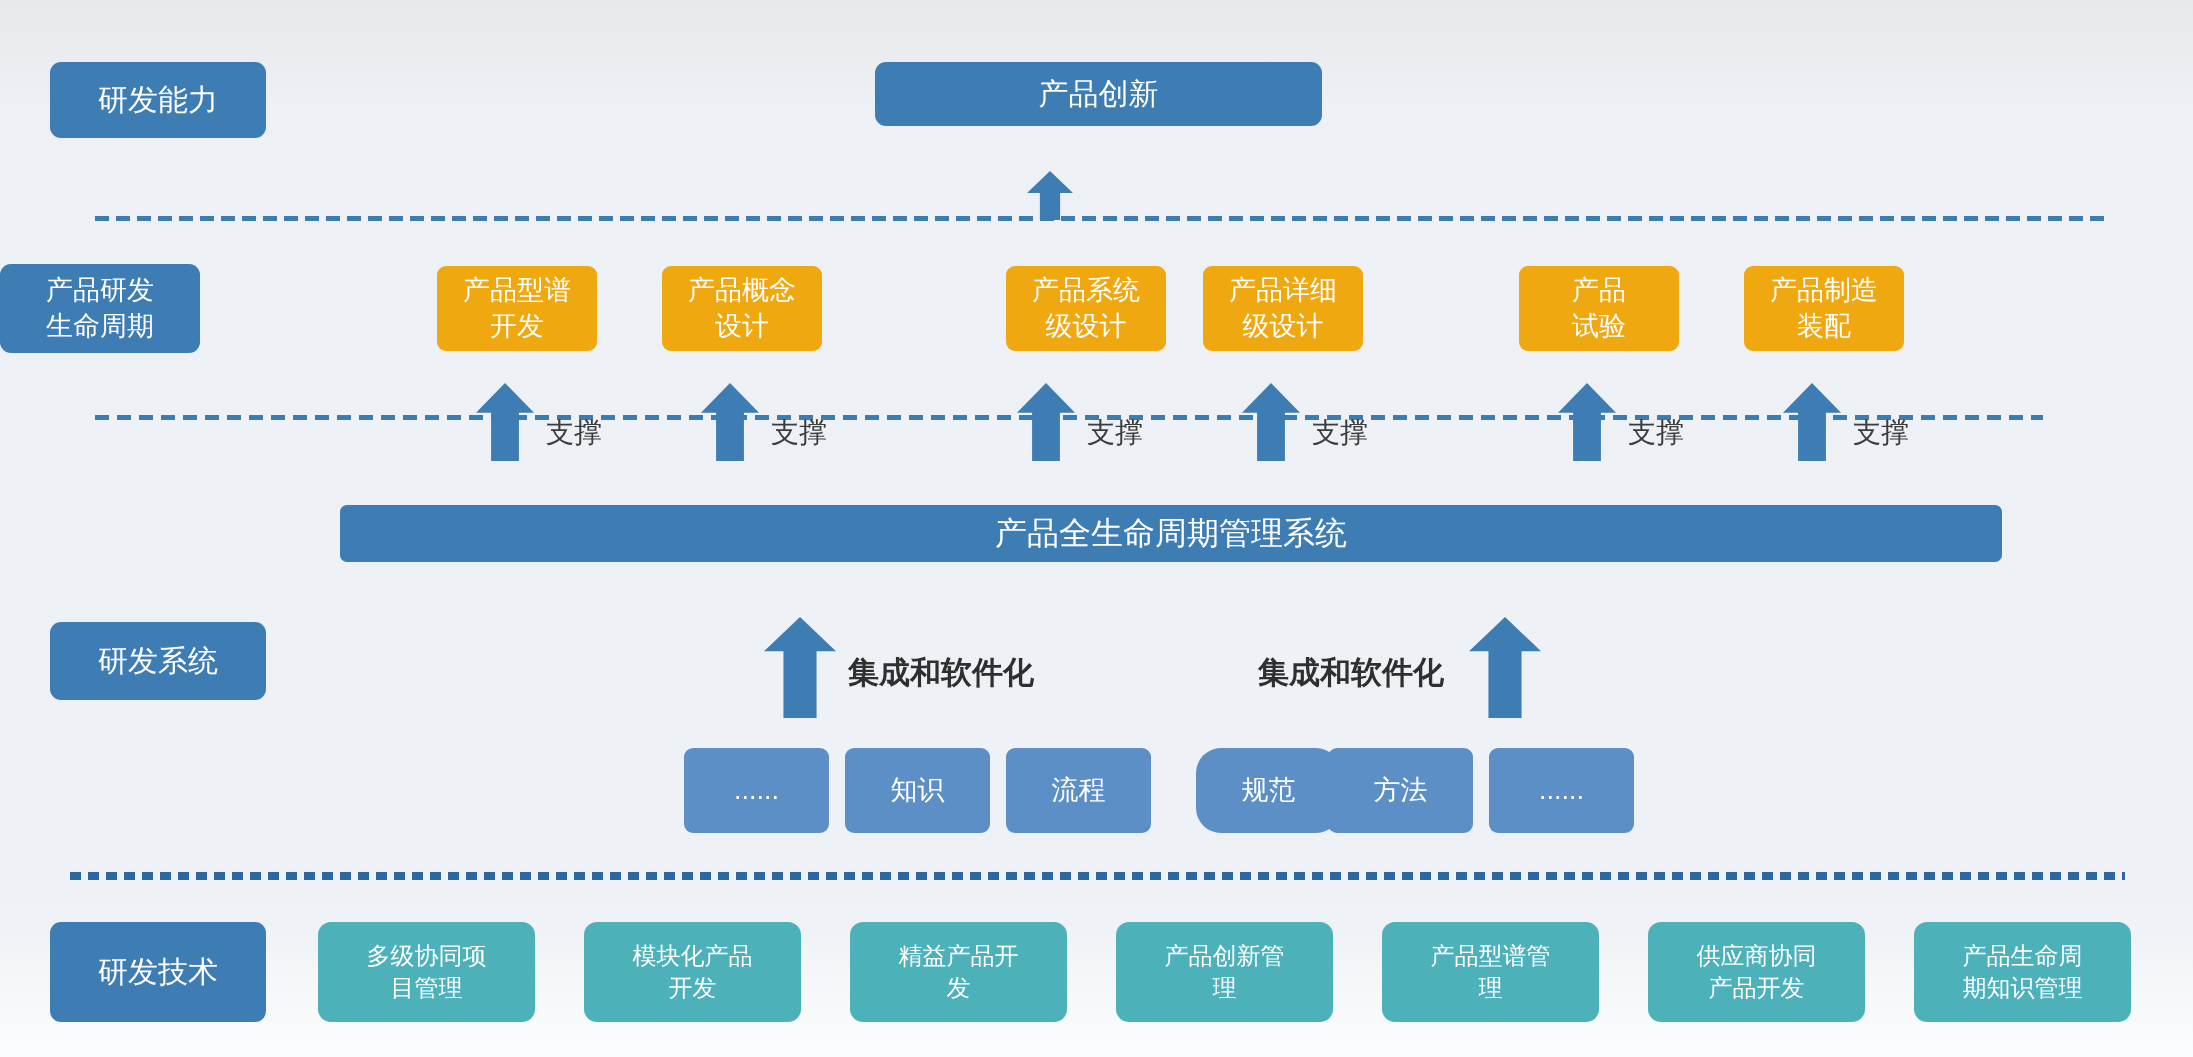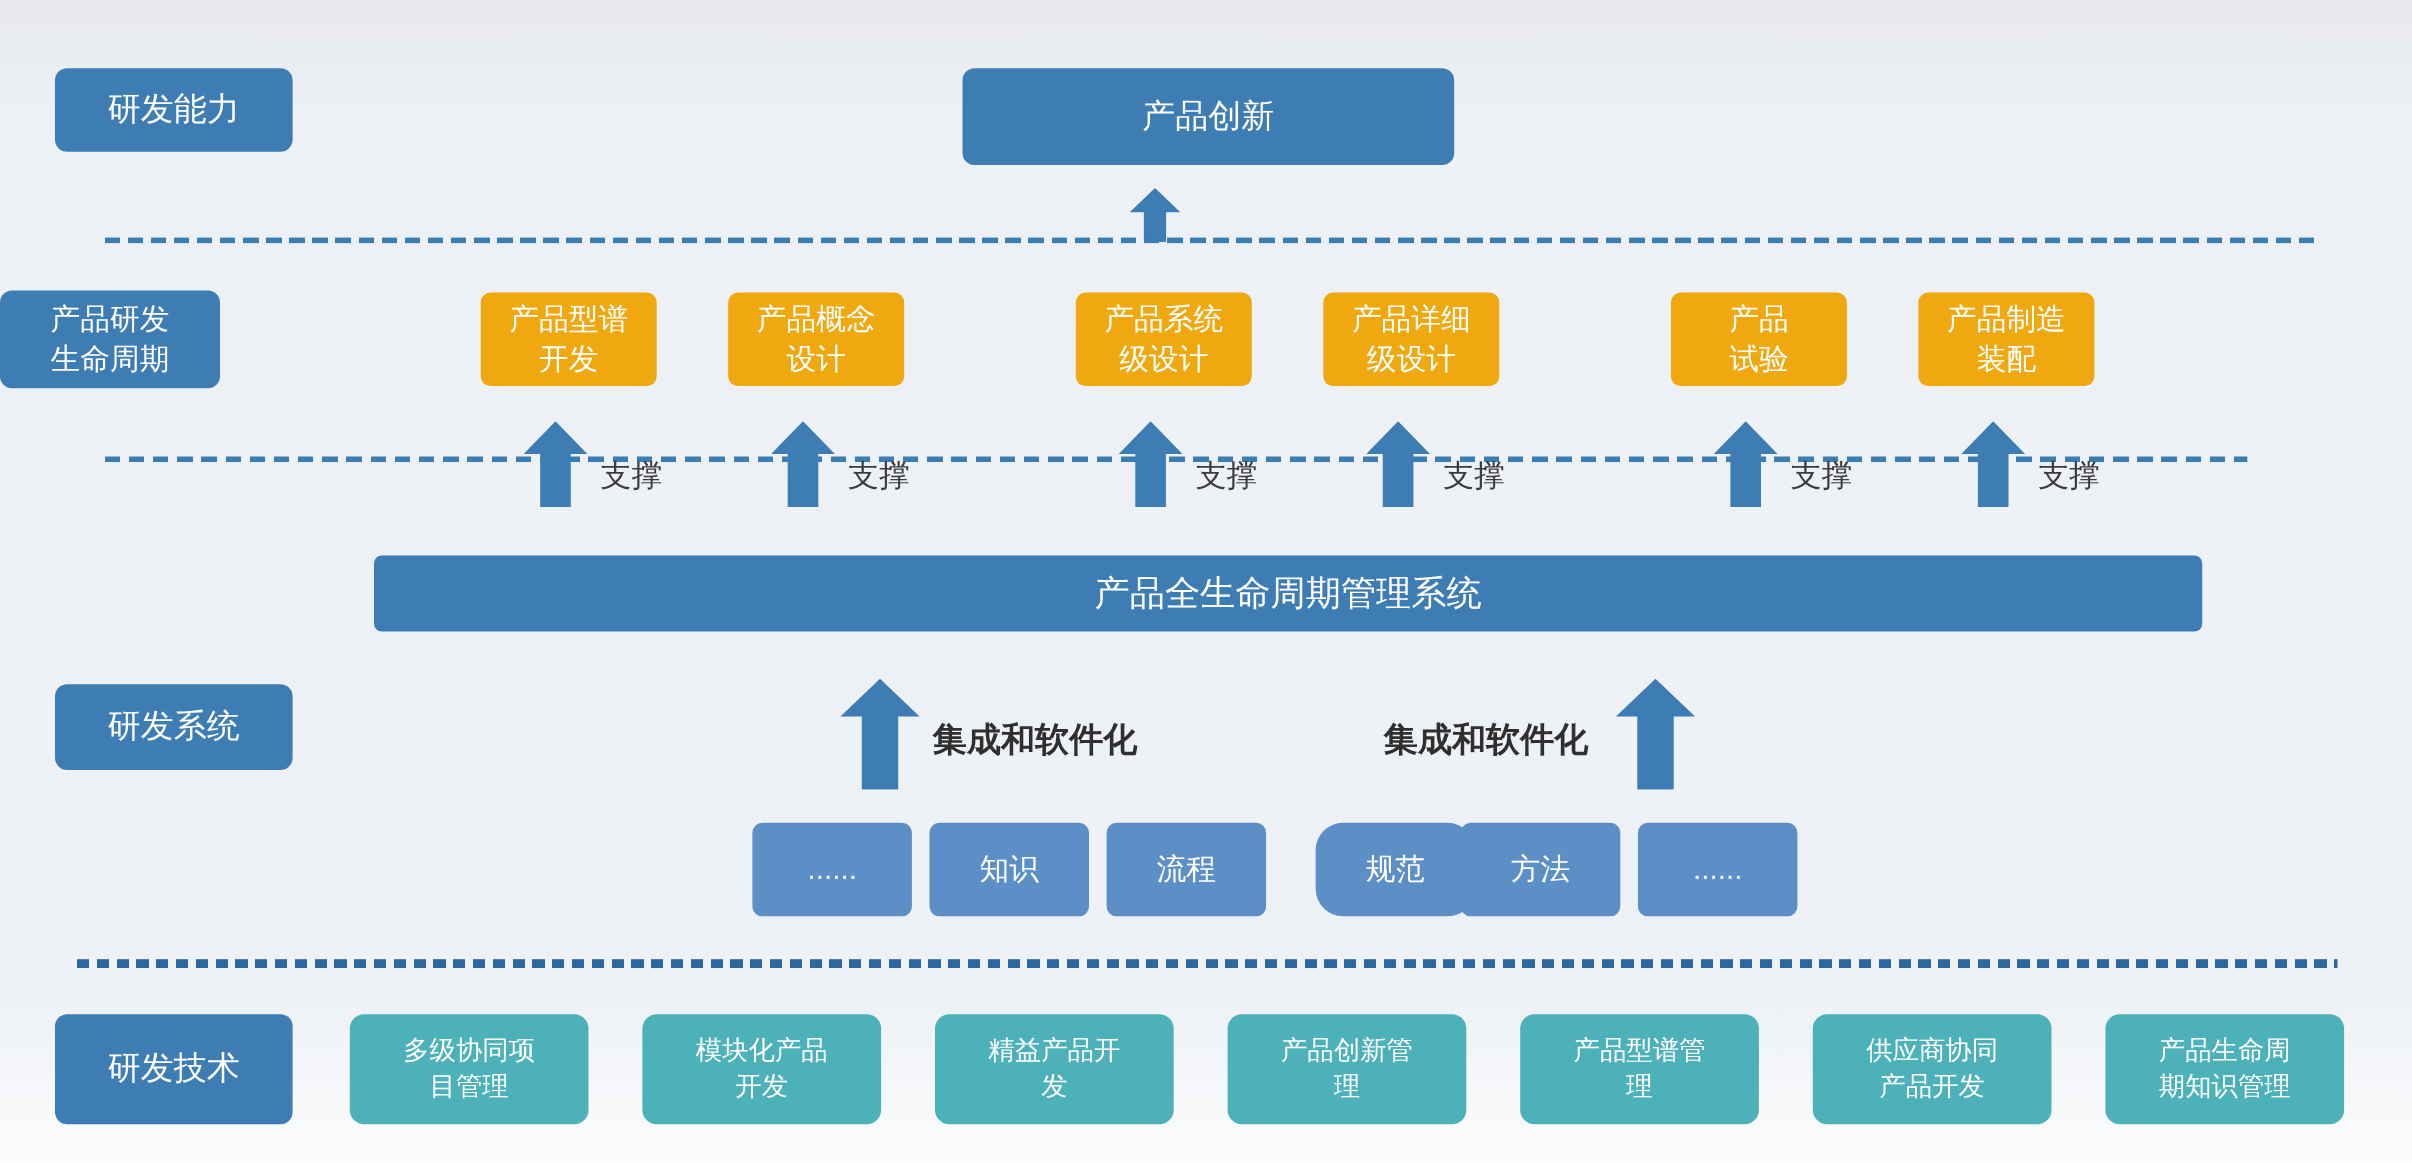--- a/index.html
+++ b/index.html
@@ -22,21 +22,21 @@
   .teal   { background: #4db1ba; border-radius: 13px; }
 
   
   .side { left: 50px; width: 216px; font-size: 30px; }
   #capability-box { top: 62px;  height: 76px; }
   #lifecycle-side { top: 264px; height: 89px; width: 200px; font-size: 27px; }
   #system-side    { top: 622px; height: 78px; }
   #technology-side{ top: 922px; height: 100px; }
 
   
-  #innovation-box { left: 875px; top: 62px; width: 447px; height: 88px; font-size: 30px; }
+  #innovation-box { left: 875px; top: 62px; width: 447px; height: 64px; font-size: 30px; }
 
   
   .dash { position: absolute; }
   #dash-top { left: 95px; top: 216px; width: 2010px; height: 5px;
     background: repeating-linear-gradient(90deg, #3b7cb1 0 14px, transparent 14px 21px); }
   #dash-mid { left: 95px; top: 415px; width: 1948px; height: 5px;
     background: repeating-linear-gradient(90deg, #3b7cb1 0 14px, transparent 14px 22px); }
   #dash-bottom { left: 70px; top: 872px; width: 2055px; height: 8px;
     background: repeating-linear-gradient(90deg, #2c689f 0 11px, transparent 11px 18px); }
 
@@ -47,29 +47,29 @@
   .sup-arrow { top: 383px; width: 58px; height: 78px; z-index: 3;
     clip-path: polygon(50% 0, 100% 38%, 74% 38%, 74% 100%, 26% 100%, 26% 38%, 0 38%); }
   .big-arrow { top: 617px; width: 72px; height: 101px;
     clip-path: polygon(50% 0, 100% 34%, 73% 34%, 73% 100%, 27% 100%, 27% 34%, 0 34%); }
 
   .sup-label { position: absolute; top: 414px; font-size: 28px; color: #3c3c3c; z-index: 3; }
   .integration-label { position: absolute; top: 652px; font-size: 31px; font-weight: 600; color: #2f2f2f; }
 
   
   .stage { top: 266px; width: 160px; height: 85px; font-size: 27px; }
-  .s1 { left: 413px; }  .s2 { left: 638px; }  .s3 { left: 954px; }
+  .s1 { left: 413px; }  .s2 { left: 638px; }  .s3 { left: 982px; }
   .s4 { left: 1179px; } .s5 { left: 1495px; } .s6 { left: 1720px; }
   .a1 { left: 476px; }  .a2 { left: 701px; }  .a3 { left: 1017px; }
   .a4 { left: 1242px; } .a5 { left: 1558px; } .a6 { left: 1783px; }
   .l1 { left: 546px; }  .l2 { left: 771px; }  .l3 { left: 1087px; }
   .l4 { left: 1312px; } .l5 { left: 1628px; } .l6 { left: 1853px; }
 
   
-  #plm-bar { left: 340px; top: 505px; width: 1662px; height: 69px; font-size: 32px; border-radius: 7px; }
+  #plm-bar { left: 340px; top: 505px; width: 1662px; height: 57px; font-size: 32px; border-radius: 7px; }
 
   
   #integration-arrow-1 { left: 764px; }
   #integration-arrow-2 { left: 1469px; }
   #integration-label-1 { left: 848px; }
   #integration-label-2 { left: 1258px; }
 
   
   .elem { top: 748px; width: 145px; height: 85px; font-size: 27px; }
   .e1 { left: 684px; }  .e2 { left: 845px; }  .e3 { left: 1006px; }

